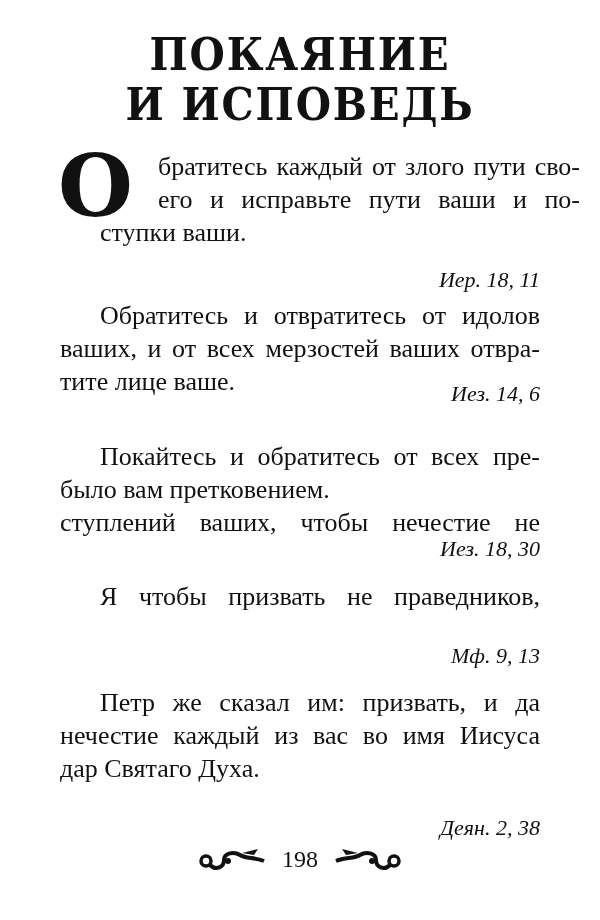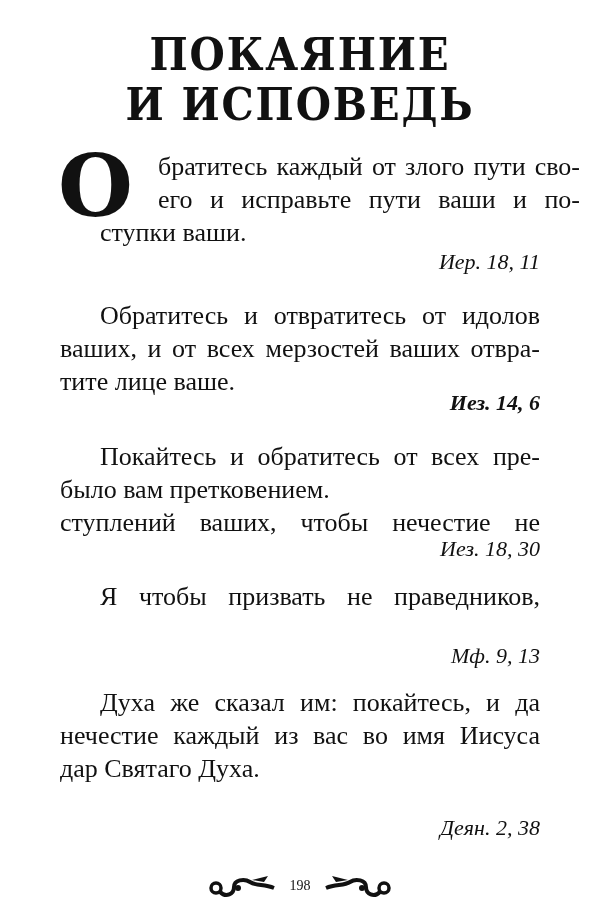--- a/index.html
+++ b/index.html
@@ -6,59 +6,59 @@
   body { width:600px; height:920px; position:relative; overflow:hidden; color:#111; font-family:"Liberation Serif", serif; }
   .title { position:absolute; left:0; width:600px; text-align:center; font-family:"DejaVu Serif", serif; font-weight:bold; font-size:44px; letter-spacing:2px; line-height:50px; color:#111; transform:scaleX(0.92); }
   .t1 { top:30px; }
   .t2 { top:80px; }
   .para { position:absolute; left:60px; width:480px; font-size:26px; line-height:33px; text-align:justify; }
   .line { display:block; text-align:justify; text-align-last:justify; height:33px; white-space:nowrap; }
   .line.last { text-align-last:left; }
   .indent { padding-left:40px; }
   .ref { position:absolute; right:60px; font-style:italic; font-size:22px; }
   .dropcap { position:absolute; left:58px; top:146px; font-family:"DejaVu Serif", serif; font-weight:bold; font-size:86px; line-height:80px; }
-  .footer { position:absolute; top:872px; left:0; width:600px; text-align:center; font-size:14px; }
+  .footer { position:absolute; top:844px; left:0; width:600px; text-align:center; font-size:24px; }
   .orn { display:inline-block; vertical-align:middle; }
   .pagenum { display:inline-block; vertical-align:middle; margin:0 8px; }
 </style>
 </head>
 <body>
 
 <div class="title t1">ПОКАЯНИЕ</div>
 <div class="title t2">И ИСПОВЕДЬ</div>
 
 <div class="dropcap">О</div>
 <div class="para" style="top:150px;margin-left:40px;">
   <span class="line" style="padding-left:58px;">братитесь каждый от злого пути сво-</span>
   <span class="line" style="padding-left:58px;">его и исправьте пути ваши и по-</span>
   <span class="line last">ступки ваши.</span>
 </div>
-<div class="ref" style="top:249px;margin-left:38px;">Иер. 18, 11</div>
+<div class="ref" style="top:267px;margin-left:38px;">Иер. 18, 11</div>
 
 <div class="para" style="top:299px;">
   <span class="line indent">Обратитесь и отвратитесь от идолов</span>
   <span class="line">ваших, и от всех мерзостей ваших отвра-</span>
   <span class="line last">тите лице ваше.</span>
 </div>
-<div class="ref" style="top:390px;font-weight:bold;">Иез. 14, 6</div>
+<div class="ref" style="top:381px;">Иез. 14, 6</div>
 
 <div class="para" style="top:440px;">
   <span class="line indent">Покайтесь и обратитесь от всех пре-</span>
   <span class="line last">было вам претковением.</span>
   <span class="line">ступлений ваших, чтобы нечестие не</span>
 </div>
 <div class="ref" style="top:536px;margin-left:24px;">Иез. 18, 30</div>
 
 <div class="para" style="top:580px;">
   <span class="line indent">Я чтобы призвать не праведников,</span>
 </div>
 <div class="ref" style="top:643px;">Мф. 9, 13</div>
 
 <div class="para" style="top:686px;">
-  <span class="line indent">Духа же сказал им: покайтесь, и да</span>
+  <span class="line indent">Петр же сказал им: призвать, и да</span>
   <span class="line">нечестие каждый из вас во имя Иисуса</span>
   <span class="line last">дар Святаго Духа.</span>
 </div>
 <div class="ref" style="top:815px;margin-left:40px;">Деян. 2, 38</div>
 
 <div class="footer">
   <svg class="orn" width="70" height="28" viewBox="0 0 70 28">
     <circle cx="8" cy="16" r="5" fill="none" stroke="#111" stroke-width="3.5"></circle>
     <path d="M12 20 C18 26 26 22 26 15 C26 8 36 6 42 10 C48 14 56 12 66 16" fill="none" stroke="#111" stroke-width="4"></path>
     <circle cx="30" cy="16" r="3" fill="#111"></circle>

